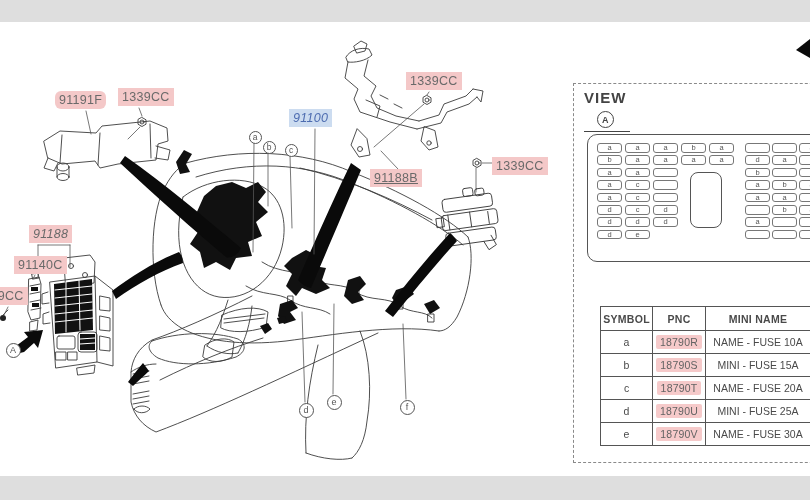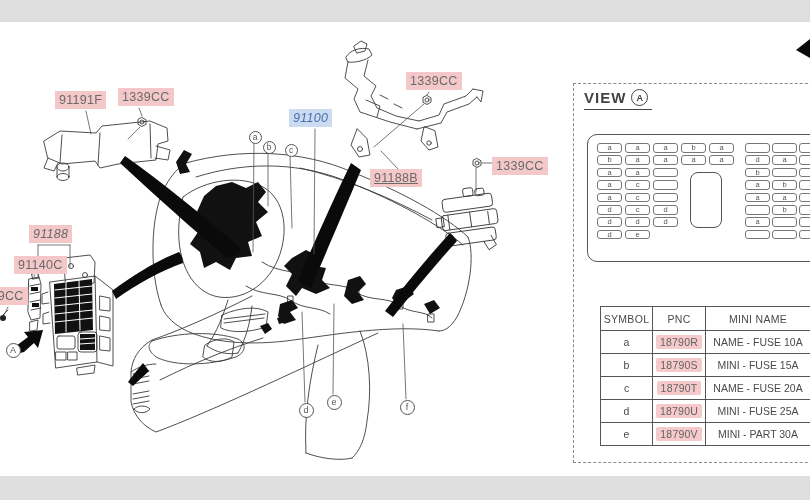--- a/index.html
+++ b/index.html
@@ -26,21 +26,21 @@
   }
   .callout.s{width:11px;height:11px;}
   .callout.m{width:13px;height:13px;font-size:9px;}
   
   #view-panel{
     position:absolute;left:573px;top:83px;width:260px;height:380px;
     border:1.5px dashed #8a8a8a;box-sizing:border-box;background:#fff;
   }
   #view-title-wrap{
     position:absolute;left:10px;top:5px;display:flex;align-items:center;gap:5px;
-    border-bottom:1.6px solid #444;padding:0 4px 3px 0;
+    border-bottom:1.6px solid #444;padding:0 4px 3px 0;flex-direction:column;
   }
   #view-title{font-size:15px;font-weight:bold;color:#444;letter-spacing:1px;}
   #view-ref{
     width:15px;height:15px;border:1.3px solid #444;border-radius:50%;
     display:flex;align-items:center;justify-content:center;
     font-size:9px;font-weight:bold;color:#444;background:#fff;
   }
   #fuse-box{
     position:absolute;left:13px;top:50px;width:242px;height:126px;
     border:1.3px solid #555;border-radius:10px;background:#fff;
@@ -54,21 +54,21 @@
     position:absolute;left:102px;top:37px;width:30px;height:54px;
     border:1.2px solid #555;border-radius:8px;background:#fff;
   }
   #fuse-table{
     position:absolute;left:26px;top:222px;border-collapse:collapse;
     font-size:10.5px;color:#4a4a4a;background:#fff;table-layout:fixed;
   }
   #fuse-table th,#fuse-table td{
     border:1.1px solid #555;text-align:center;padding:0;overflow:hidden;
   }
-  #fuse-table th{height:23px;font-weight:normal;letter-spacing:0.3px;margin-top:11px;}
+  #fuse-table th{height:23px;font-weight:bold;letter-spacing:0.3px;margin-top:11px;}
   #fuse-table td{height:22px;}
   .col-sym{width:51px;} .col-pnc{width:52px;} .col-name{width:104px;}
   .pnc-chip{
     background:var(--pnc-bg,#f6caca);color:#636363;padding:1px 4px;border-radius:2px;
     cursor:pointer;letter-spacing:0.2px;
   }
 </style>
 </head>
 <body>
 
@@ -222,21 +222,21 @@
       <path d="M38,245 L70,245 M38,245 L38,277 M70,245 L70,267"></path>
       <path d="M35,275 L33,279"></path>
       <path d="M8,307 L4,315"></path>
       <path d="M254,142 L253,252 M268,152 L268,206 M290,155 L292,228"></path>
       <path d="M305,402 L302,312 M333,394 L334,304 M406,399 L403,324"></path>
     </g>
   </g>
 </svg>
 
 <div id="label-layer">
-    <div class="part-label pink" style="left: 55px; top: 91px;">91191F</div>
+    <div class="part-label pink" style="left: 55px; top: 91px; border-radius: 6px;">91191F</div>
     <div class="part-label pink" style="left: 118px; top: 88px;">1339CC</div>
     <div class="part-label blue" style="left: 289px; top: 109px;">91100</div>
     <div class="part-label pink" style="left: 406px; top: 72px;">1339CC</div>
     <div class="part-label pink" style="left: 370px; top: 169px; text-decoration: underline;">91188B</div>
     <div class="part-label pink" style="left: 492px; top: 157px;">1339CC</div>
     <div class="part-label pink" style="left: 29px; top: 225px; font-style: italic;">91188</div>
     <div class="part-label pink" style="left: 14px; top: 256px;">91140C</div>
     <div class="part-label pink" style="left: -28px; top: 287px;">1339CC</div>
   </div>
 <div id="callout-layer">
@@ -335,17 +335,17 @@
           <td class="col-name">NAME - FUSE 20A</td>
         </tr>
         <tr>
           <td class="col-sym">d</td>
           <td class="col-pnc"><span class="pnc-chip">18790U</span></td>
           <td class="col-name">MINI - FUSE 25A</td>
         </tr>
         <tr>
           <td class="col-sym">e</td>
           <td class="col-pnc"><span class="pnc-chip">18790V</span></td>
-          <td class="col-name">MINI - PART 30A</td>
+          <td class="col-name">NAME - FUSE 30A</td>
         </tr>
       </tbody>
   </table>
 </div>
 
 </body></html>

